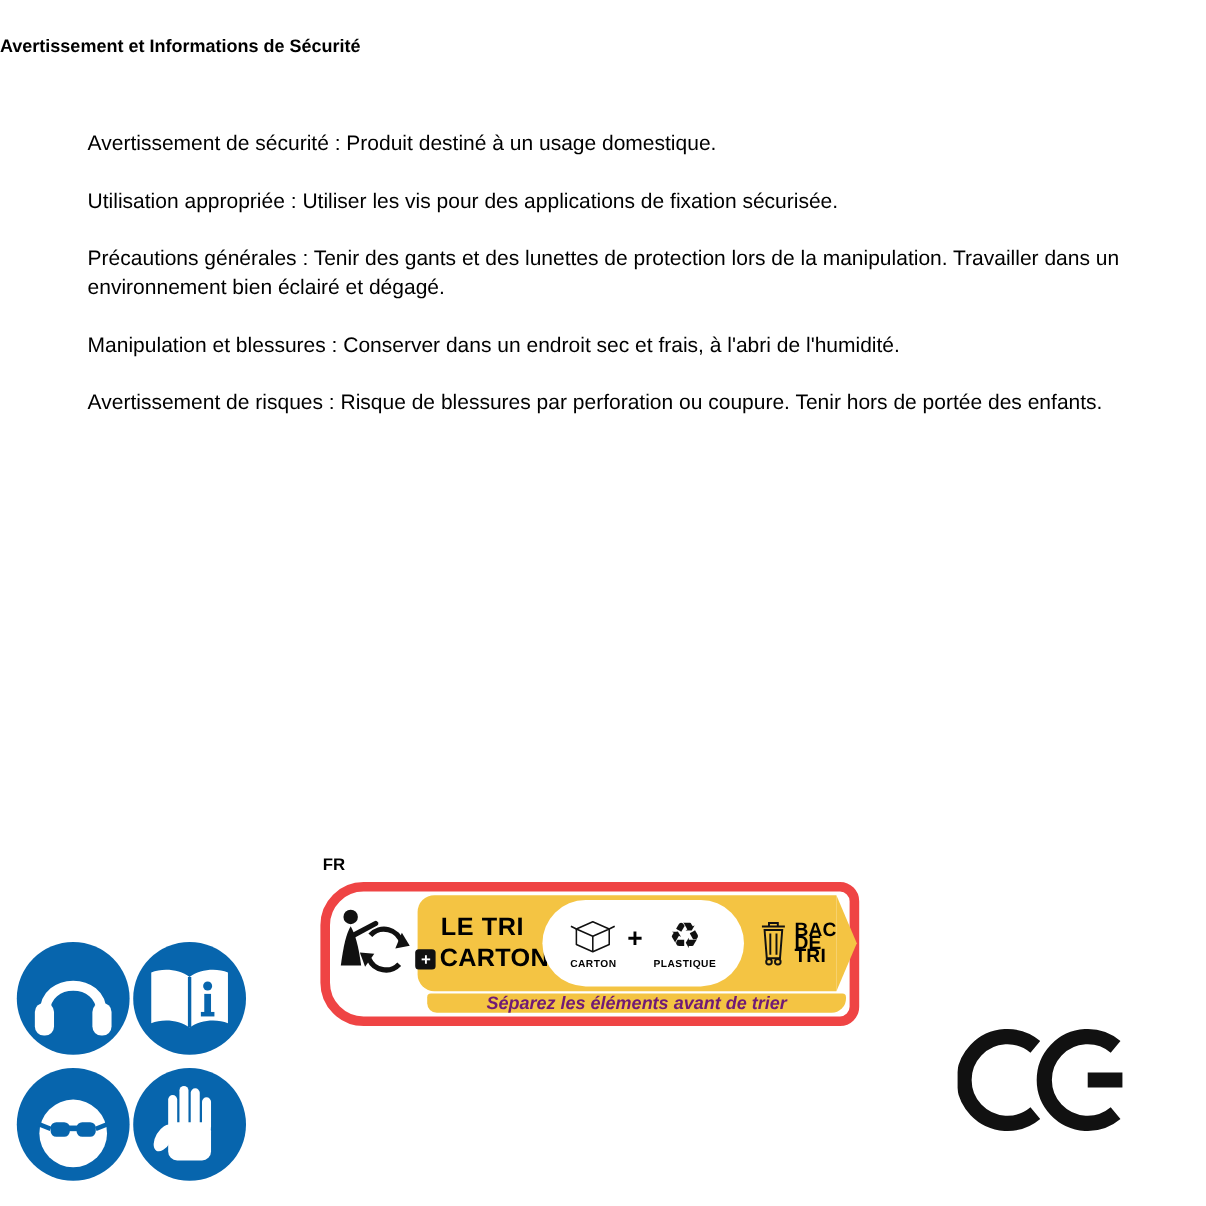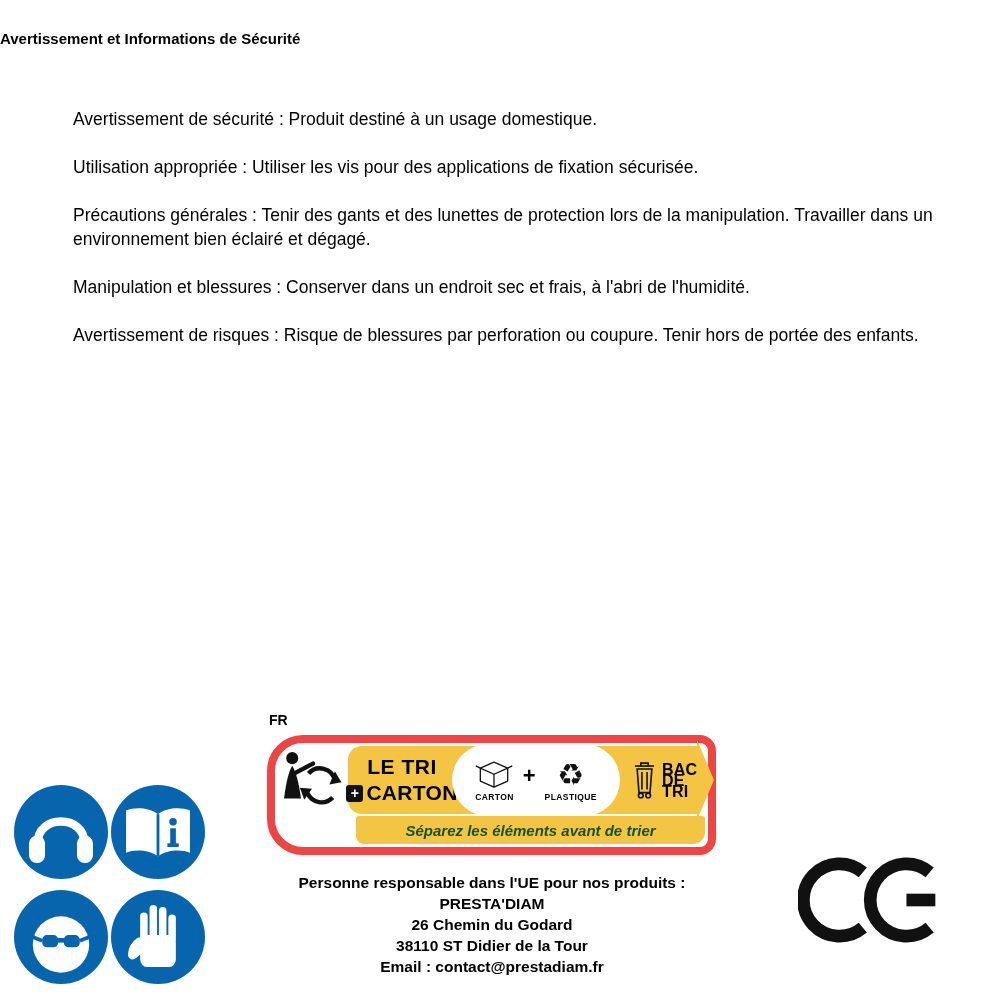--- a/index.html
+++ b/index.html
@@ -60,23 +60,23 @@
     width:168px; height:72px; background:#fff; border-radius:40px;
     display:flex; align-items:center; justify-content:center; gap:9px; flex:none;
   }
   .material { display:flex; flex-direction:column; align-items:center; gap:1px; }
   .mat-label { font-size:8.5px; font-weight:bold; letter-spacing:.4px; }
   .mat-plus { font-size:22px; font-weight:bold; margin-top:-8px; }
   .recycle-glyph { font-size:30px; line-height:32px; color:#111; }
   .binblock { display:flex; align-items:center; gap:5px; margin-left:12px; }
   .binlabels { font-size:16px; font-weight:bold; line-height:11px; letter-spacing:.2px; }
   .banner-strip {
-    height:28px; margin-left:78px; border-radius:3px 3px 12px 8px;
+    height:16px; margin-left:78px; border-radius:3px 3px 12px 8px;
     display:flex; align-items:center; justify-content:center;
-    font-size:15px; font-weight:bold; font-style:italic; color:#14532d;
+    font-size:15px; font-weight:bold; font-style:italic; color:#701a75;
   }
 
   .address {
     position:absolute; left:267px; top:872px; width:450px;
     text-align:center; font-weight:bold; font-size:15.5px; line-height:21px;
   }
 
   .ce { position:absolute; left:798px; top:850px; }
   .ink-stroke { stroke:#111; fill:none; }
 </style>
@@ -193,27 +193,20 @@
             <div>DE</div>
             <div>TRI</div>
           </div>
         </div>
       </div>
       <div class="arrow-right"></div>
     </div>
     <div class="banner-strip yellow-bg">Séparez les éléments avant de trier</div>
   </div>
 
-  <div class="address">
-    <div>Personne responsable dans l'UE pour nos produits :</div>
-    <div>PRESTA'DIAM</div>
-    <div>26 Chemin du Godard</div>
-    <div>38110 ST Didier de la Tour</div>
-    <div>Email : contact@prestadiam.fr</div>
-  </div>
 
   <div class="ce">
     <svg width="150" height="100" viewBox="0 0 166 110">
       <g class="ink-stroke" stroke-width="14">
         <path d="M71.7 24.4 A40 40 0 1 0 71.7 85.6"></path>
         <path d="M145.7 24.4 A40 40 0 1 0 145.7 85.6"></path>
         <path d="M120 55 H152"></path>
       </g>
     </svg>
   </div>

